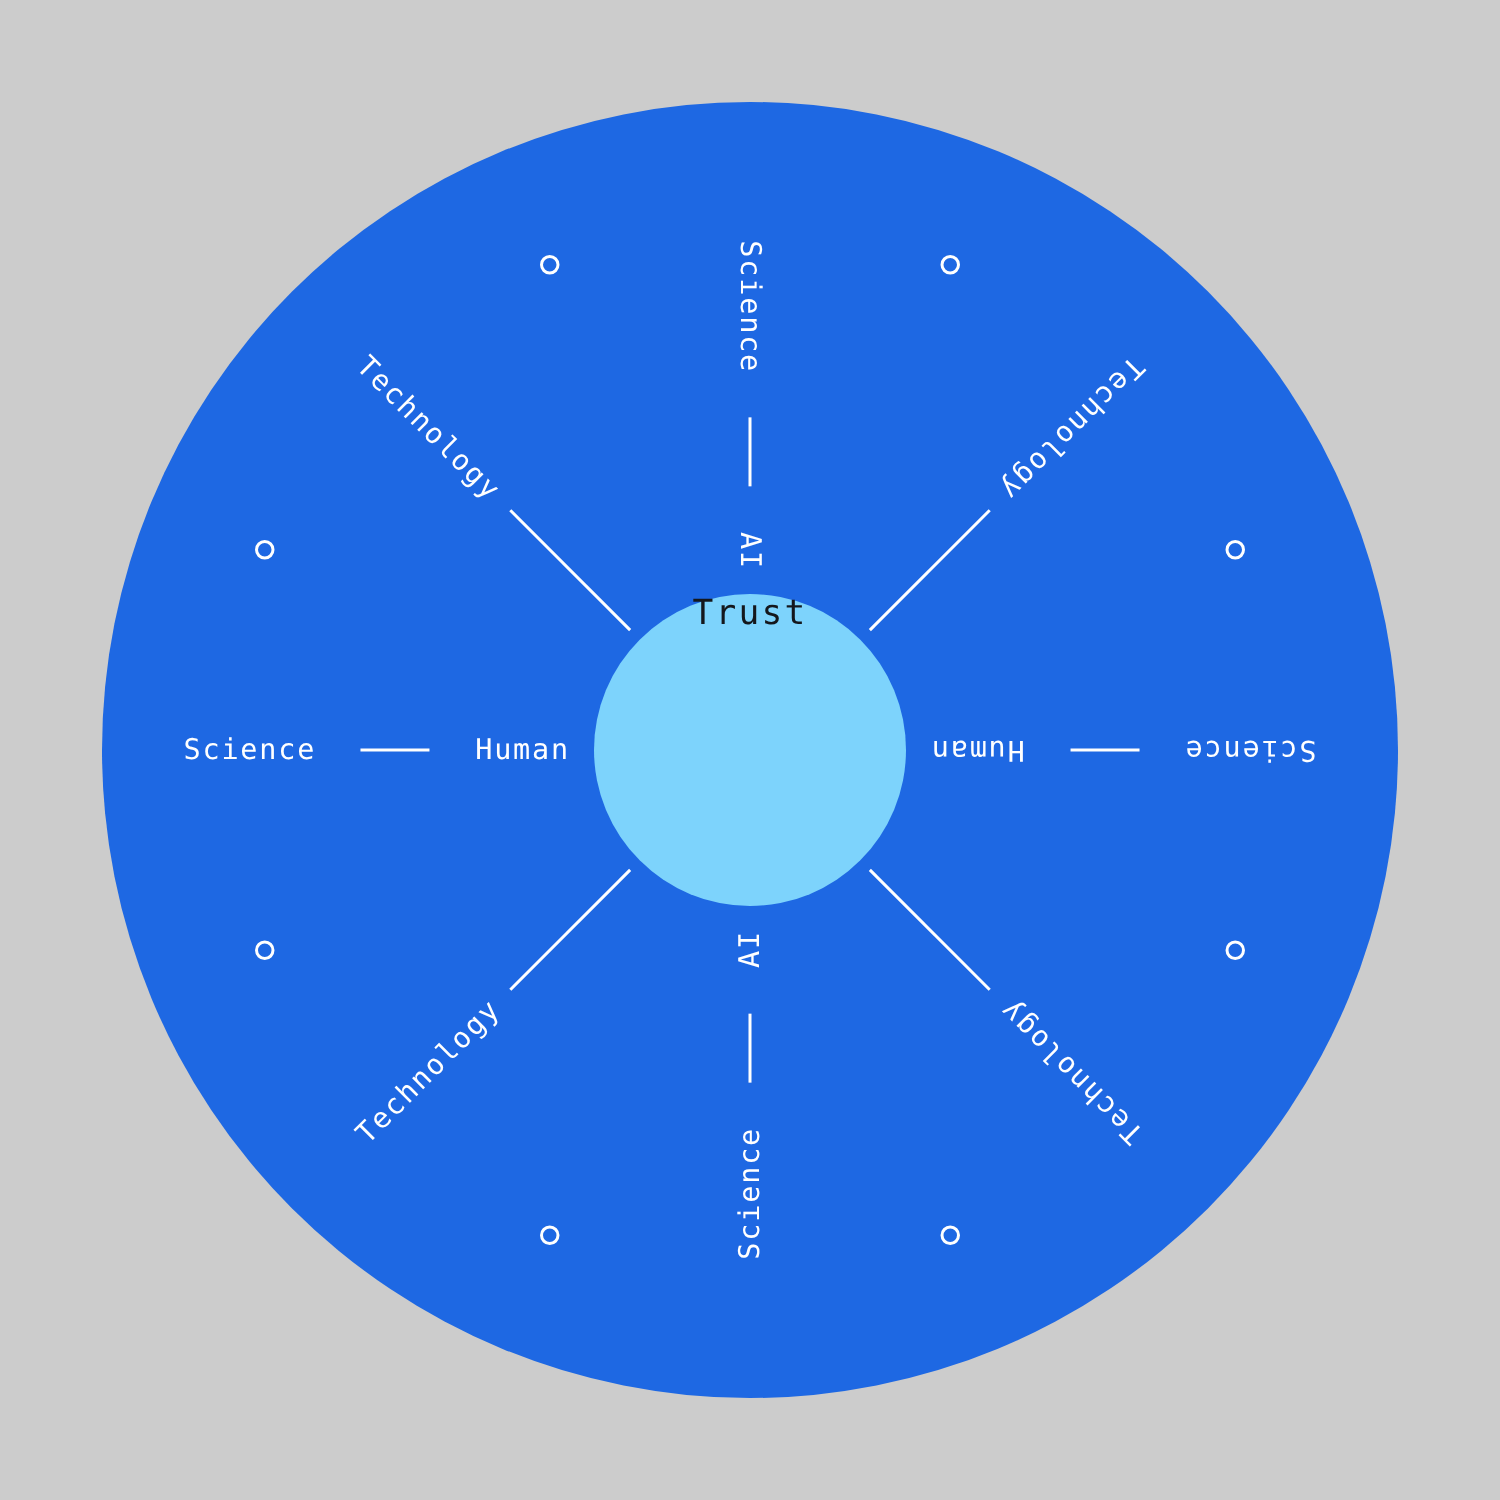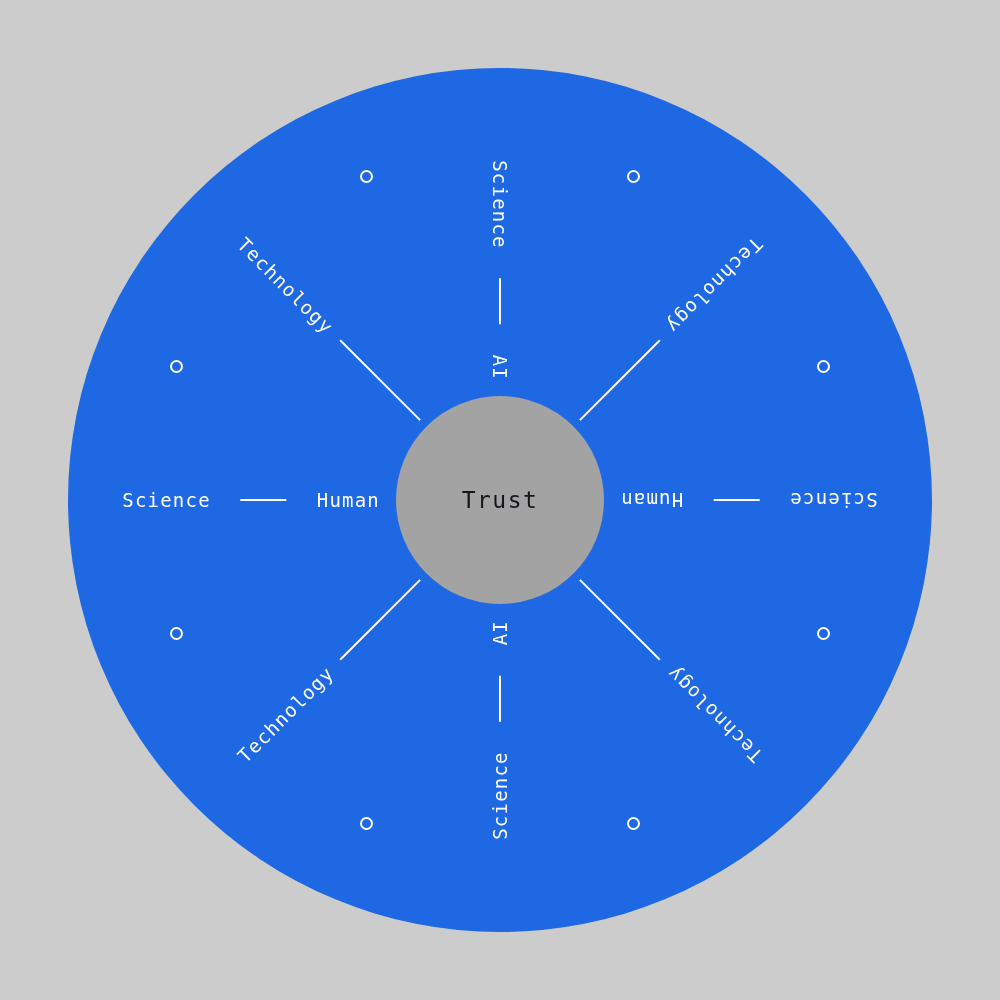--- a/index.html
+++ b/index.html
@@ -11,22 +11,22 @@
   }
   #stage{position:relative;width:1000px;height:1000px;}
   .disc{
     position:absolute;left:68px;top:68px;
     width:864px;height:864px;border-radius:50%;
     background:#1e68e3;
   }
   .hub{
     position:absolute;left:396px;top:396px;
     width:208px;height:208px;border-radius:50%;
-    background:#a3a3a3;
-    display:flex;align-items:center;justify-content:center;
+    background:#7dd3fc;
+    display:flex;justify-content:center;
   }
   .hub-label{
     font-size:23px;color:#14171c;letter-spacing:1.5px;
     font-family:"DejaVu Sans Mono","Liberation Mono",monospace;
   }
   
   .spoke{
     position:absolute;left:500px;top:500px;
     width:0;height:0;
   }

